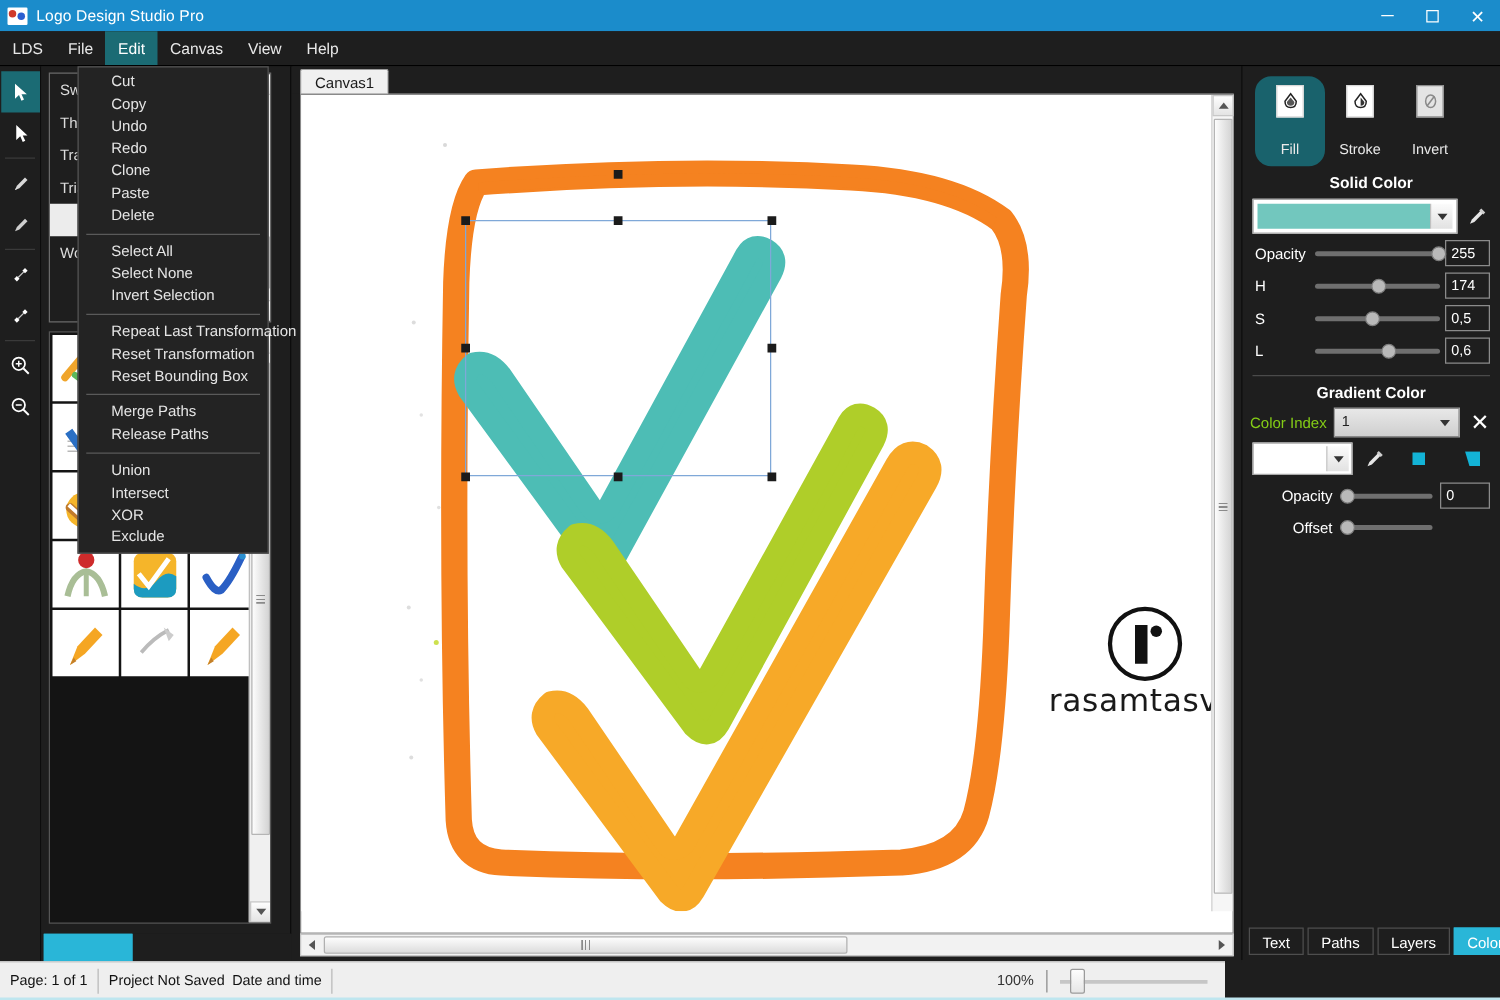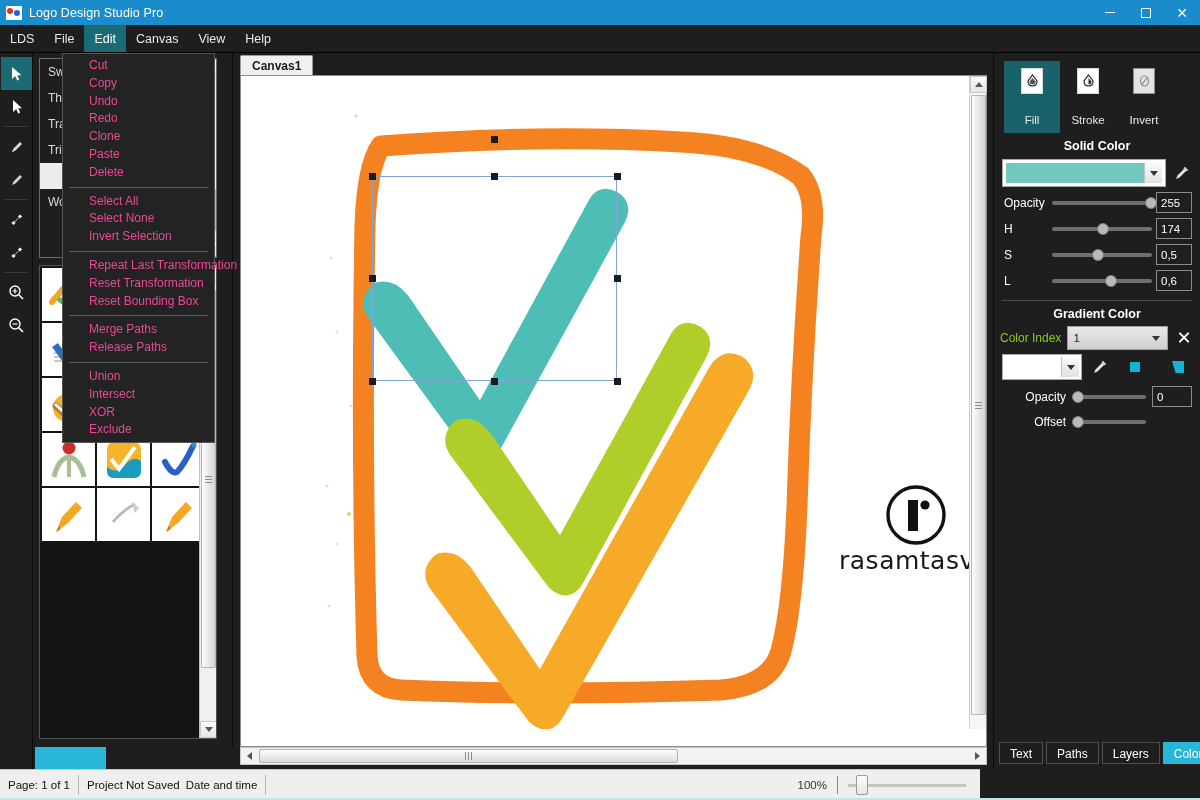--- a/index.html
+++ b/index.html
@@ -127,33 +127,32 @@
   .tab-btn.active { background: #29b6d8; border-color: #29b6d8; }
 
   
   .dropdown {
     position: absolute; left: 62px; top: 53px; width: 153px;
     background: #232323; border: 1px solid #555; z-index: 50;
     padding: 3px 0;
   }
   .dd-item {
     height: 17.8px; line-height: 17.8px; padding-left: 26px;
-    color: #ec4899; font-size: 12px; white-space: nowrap;
+    color: #e5e5e5; font-size: 12px; white-space: nowrap;
   }
   .dd-sep { height: 1px; background: #5a5a5a; margin: 5px 6px; }
 
   
   .canvasarea {
     position: absolute; left: 234px; top: 53px; width: 759px; height: 717px;
     background: #1e1e1e;
   }
   .canvas-tabbar {
     position: absolute; left: 0; top: 0; width: 759px; height: 22px;
     background: #1e1e1e;
-    font-weight: bold;
   }
   .canvas-tab {
     position: absolute; left: 6px; top: 2px; height: 20px; line-height: 20px;
     padding: 0 11px; background: #f0f0f0; color: #1a1a1a; font-size: 12px;
     border: 1px solid #9a9a9a; border-bottom: none; border-radius: 2px 2px 0 0;
   }
   .canvas-host {
     position: absolute; left: 6px; top: 22px; width: 747px; height: 672px;
     background: #fff; border: 1px solid #8a8a8a;
   }
@@ -198,21 +197,21 @@
 
   
   .rightpanel {
     position: absolute; left: 993px; top: 53px; width: 207px; height: 715px;
     background: #1e1e1e; border-left: 1px solid #0c0c0c;
   }
   .fsc-row { display: flex; padding: 8px 10px 0 10px; gap: 0; }
   .fsc-btn {
     width: 56px; height: 72px; display: flex; flex-direction: column;
     align-items: center; justify-content: center; gap: 20px;
-    color: #e9e9e9; font-size: 11.5px;
+    color: #e9e9e9; font-size: 11.5px; border-radius: 13px;
   }
   .fsc-btn.active { background: #19626c; }
   .fsc-ico {
     width: 22px; height: 26px; border: 1px solid #d8d8d8; background: #fff;
     display: flex; align-items: center; justify-content: center;
   }
   .fsc-ico.dim { border-color: #8d8d8d; background: #e4e4e4; }
 
   .section-title {
     text-align: center; color: #fff; font-size: 12.5px; font-weight: bold;

